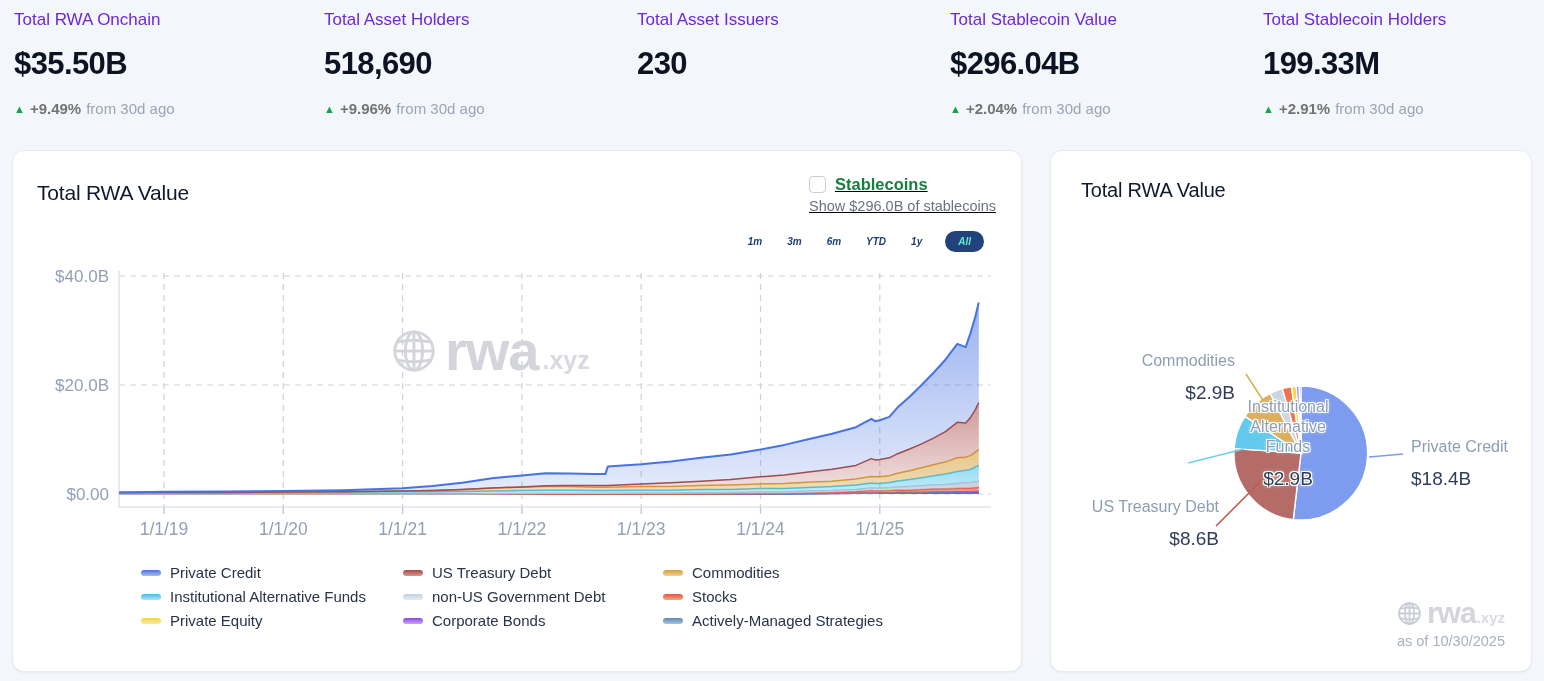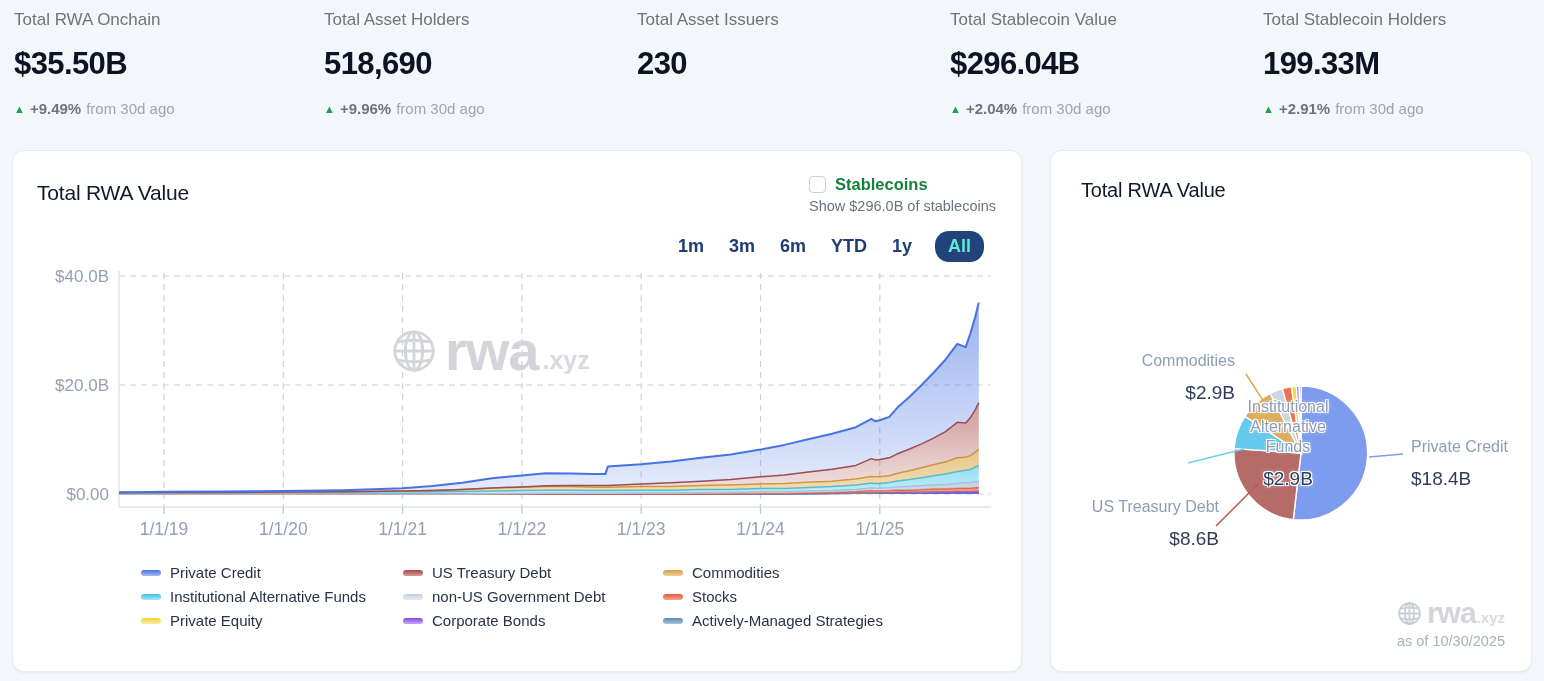--- a/index.html
+++ b/index.html
@@ -2,43 +2,43 @@
 <html><head>
 <meta charset="utf-8">
 <style>
   * { margin:0; padding:0; box-sizing:border-box; }
   html,body { width:1544px; height:681px; font-family:"Liberation Sans", sans-serif; background:#f3f6fa; overflow:hidden; position:relative; }
 
   
   #stats { position:absolute; top:0; left:0; width:1544px; height:140px; }
   .stat { position:absolute; top:8px; width:300px; }
   .stat:nth-child(1){left:14px} .stat:nth-child(2){left:324px} .stat:nth-child(3){left:637px} .stat:nth-child(4){left:950px} .stat:nth-child(5){left:1263px}
-  .stat-label { font-size:17px; color:#737373; margin-top:2px; }
+  .stat-label { font-size:17px; color:#6d28d9; margin-top:2px; }
   .stat-value { font-size:31px; font-weight:700; color:#0c1322; letter-spacing:-0.6px; margin-top:16px; }
   .stat-change { margin-top:18px; font-size:15px; color:#9aa5b5; display:flex; align-items:center; gap:5px; }
   .tri { color:#16a34a; font-size:11px; }
   .pct { color:#737373; font-weight:700; }
 
   
   .card { position:absolute; background:#fff; border:1px solid #e7ebf1; border-radius:12px; box-shadow:0 1px 2px rgba(16,24,40,.05); }
   #main-card { left:12px; top:150px; width:1010px; height:522px; }
   #pie-card  { left:1050px; top:150px; width:482px; height:522px; }
   .card-title { position:absolute; left:24px; top:30px; font-size:21px; font-weight:400; color:#10182b; letter-spacing:-0.2px; }
   #pie-card .card-title { left:30px; top:28px; font-size:20px; }
 
   
   #controls-top { position:absolute; top:24px; right:25px; display:flex; gap:14px; align-items:flex-start; }
-  #stablecoin-block { text-align:left; }
+  #stablecoin-block { text-align:left;text-decoration:underline; }
   #stablecoin-row { display:flex; align-items:center; gap:9px; cursor:pointer; }
   #stablecoin-checkbox { width:17px; height:17px; border:1.5px solid #c6cfda; border-radius:4px; background:#fff; }
   #stablecoin-label { font-size:16.5px; font-weight:600; color:#15803d; }
   #stablecoin-sub { font-size:14.5px; color:#6b7280; margin-top:4px; }
   #download-btn { display:flex; align-items:center; gap:9px; border:1px solid #d6dce4; border-radius:8px; background:#fff; padding:7px 15px; font-size:15.5px; font-weight:600; color:#1e2b4a; cursor:pointer; font-family:inherit; }
   #time-row { position:absolute; top:80px; right:37px; display:flex; align-items:center; gap:21px; }
-  .time-btn { font-size:18px; font-weight:700; color:#1d3d73; background:none; border:none; cursor:pointer; font-family:inherit; padding:4px 2px; }
+  .time-btn { font-size:10px; font-weight:700; color:#1d3d73; background:none; border:none; cursor:pointer; font-family:inherit; padding:4px 2px;font-style:italic; }
   .time-btn.selected { background:#21427a; color:#5eead4; border-radius:14px; padding:5px 13px; }
 
   
   #area-wrap { position:absolute; left:16px; top:112px; width:980px; height:300px; }
   #area-svg { position:relative; z-index:1; }
   #main-watermark { position:absolute; left:378px; top:172px; z-index:2; display:flex; align-items:center; gap:8px; pointer-events:none; }
   .wm-brand { font-size:56px; font-weight:700; color:#d3d5da; letter-spacing:-1px; line-height:1; }
   .wm-tld { font-size:25px; font-weight:700; color:#d8dadf; align-self:flex-end; margin-left:-4px; margin-bottom:4px; }
 
   

